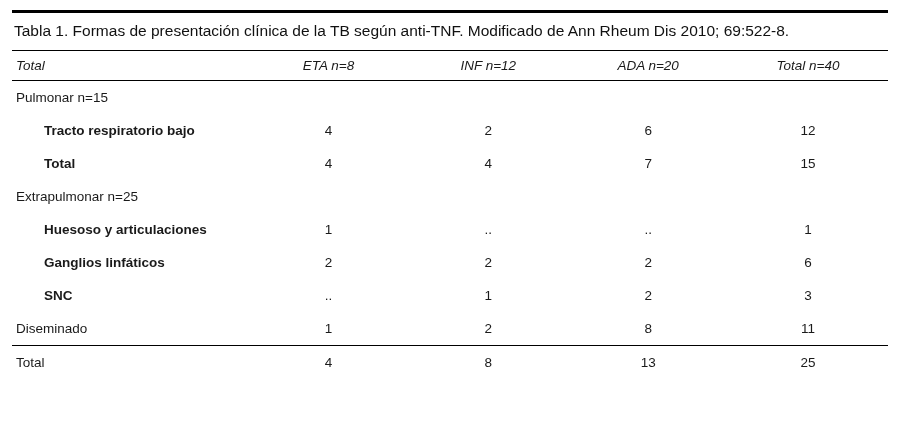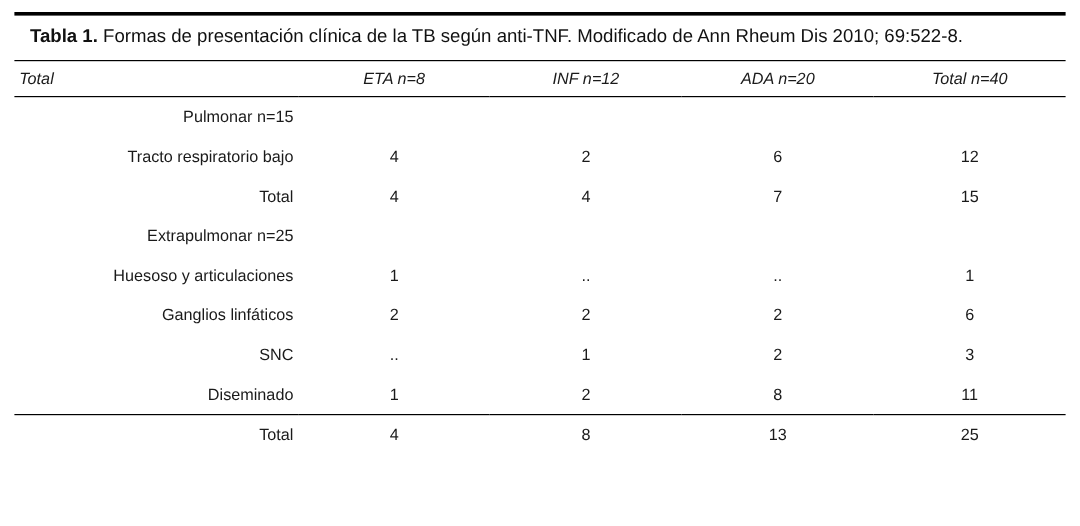--- a/index.html
+++ b/index.html
@@ -27,22 +27,21 @@
     height: 0;
   }
   .caption {
     font-size: 15.5px;
     line-height: 1.3;
     padding: 8px 2px 9px 2px;
     color: #111111;
     white-space: nowrap;
   }
   .caption .cap-label {
-    font-weight: bold;
-    margin-left: 11px;
+    font-weight: normal;
   }
   .rule-mid {
     border-top: 1.5px solid #000000;
     height: 0;
   }
   table.data {
     width: 100%;
     border-collapse: collapse;
     table-layout: fixed;
     font-size: 13.5px;
@@ -64,28 +63,29 @@
   table.data thead th.first {
     text-align: left;
     padding-left: 4px;
   }
   table.data tbody td {
     padding: 9px 4px 9px 4px;
     text-align: center;
     vertical-align: middle;
   }
   table.data tbody td.first {
-    text-align: right;
+    text-align: left;
     padding-left: 4px;
   }
   table.data tbody tr.group td.first {
     padding-left: 4px;
   }
   table.data tbody tr.indent td.first {
     padding-left: 32px;
+    font-weight: bold;
   }
   table.data tbody tr.lastrow td {
     border-top: 1.2px solid #000000;
   }
 </style>
 </head>
 <body>
 
 <div class="page">
 

